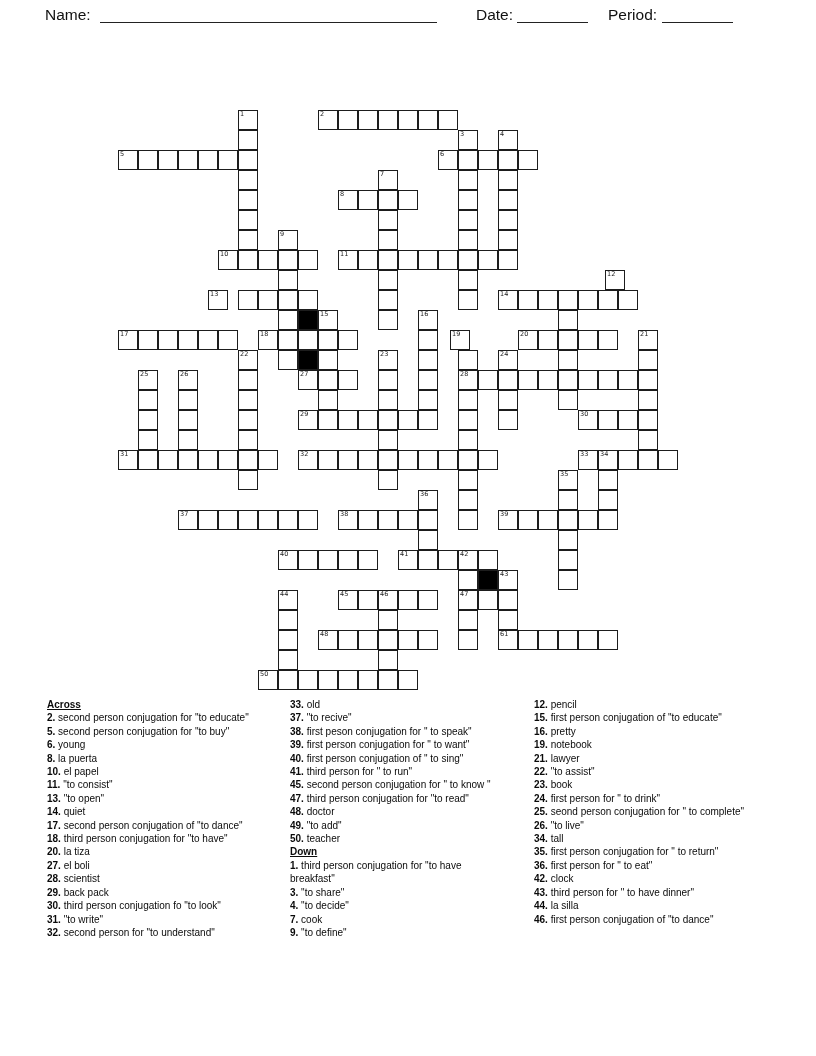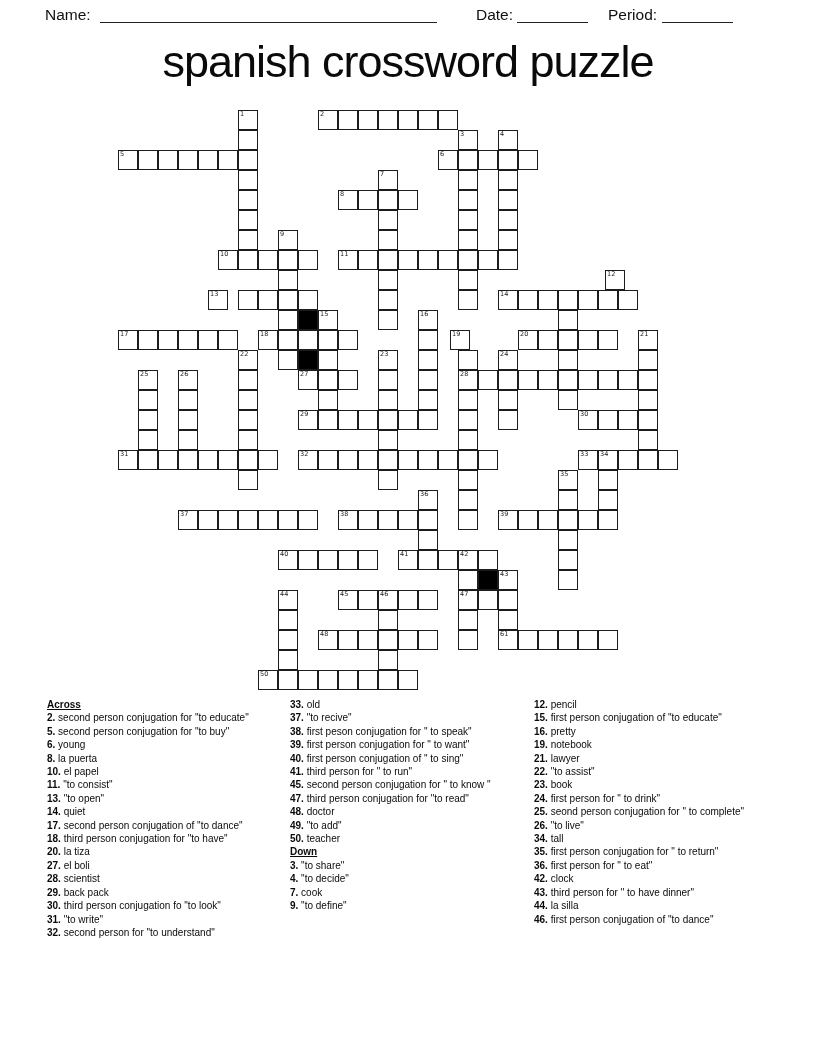--- a/index.html
+++ b/index.html
@@ -26,21 +26,20 @@
 <body>
 
 <div class="page">
   <span class="lbl" style="left:45px">Name:</span>
   <span class="blank" style="left:100px;width:337px"></span>
   <span class="lbl" style="left:476px">Date:</span>
   <span class="blank" style="left:517px;width:71px"></span>
   <span class="lbl" style="left:608px">Period:</span>
   <span class="blank" style="left:662px;width:71px"></span>
 
-  <div class="title">spanish crossword puzzle</div>
 
   <div class="grid">
       <div class="cell" style="left: 318px; top: 110px;">
         <span class="num">2</span>
       </div>
       <div class="cell" style="left: 338px; top: 110px;"></div>
       <div class="cell" style="left: 358px; top: 110px;"></div>
       <div class="cell" style="left: 378px; top: 110px;"></div>
       <div class="cell" style="left: 398px; top: 110px;"></div>
       <div class="cell" style="left: 418px; top: 110px;"></div>
@@ -429,20 +428,21 @@
       <div class="clue"><b>38.</b> first peson conjugation for " to speak"</div>
       <div class="clue"><b>39.</b> first person conjugation for " to want"</div>
       <div class="clue"><b>40.</b> first person conjugation of " to sing"</div>
       <div class="clue"><b>41.</b> third person for " to run"</div>
       <div class="clue"><b>45.</b> second person conjugation for " to know "</div>
       <div class="clue"><b>47.</b> third person conjugation for "to read"</div>
       <div class="clue"><b>48.</b> doctor</div>
       <div class="clue"><b>49.</b> "to add"</div>
       <div class="clue"><b>50.</b> teacher</div>
       <div class="clue-head">Down</div>
+      <div class="clue"><b>1.</b> third person conjugation for "to have breakfast"</div>
       <div class="clue"><b>3.</b> "to share"</div>
       <div class="clue"><b>4.</b> "to decide"</div>
       <div class="clue"><b>7.</b> cook</div>
       <div class="clue"><b>9.</b> "to define"</div>
     </div>
   <div class="clue-col" id="clue-col-3">
       <div class="clue"><b>12.</b> pencil</div>
       <div class="clue"><b>15.</b> first person conjugation of "to educate"</div>
       <div class="clue"><b>16.</b> pretty</div>
       <div class="clue"><b>19.</b> notebook</div>

